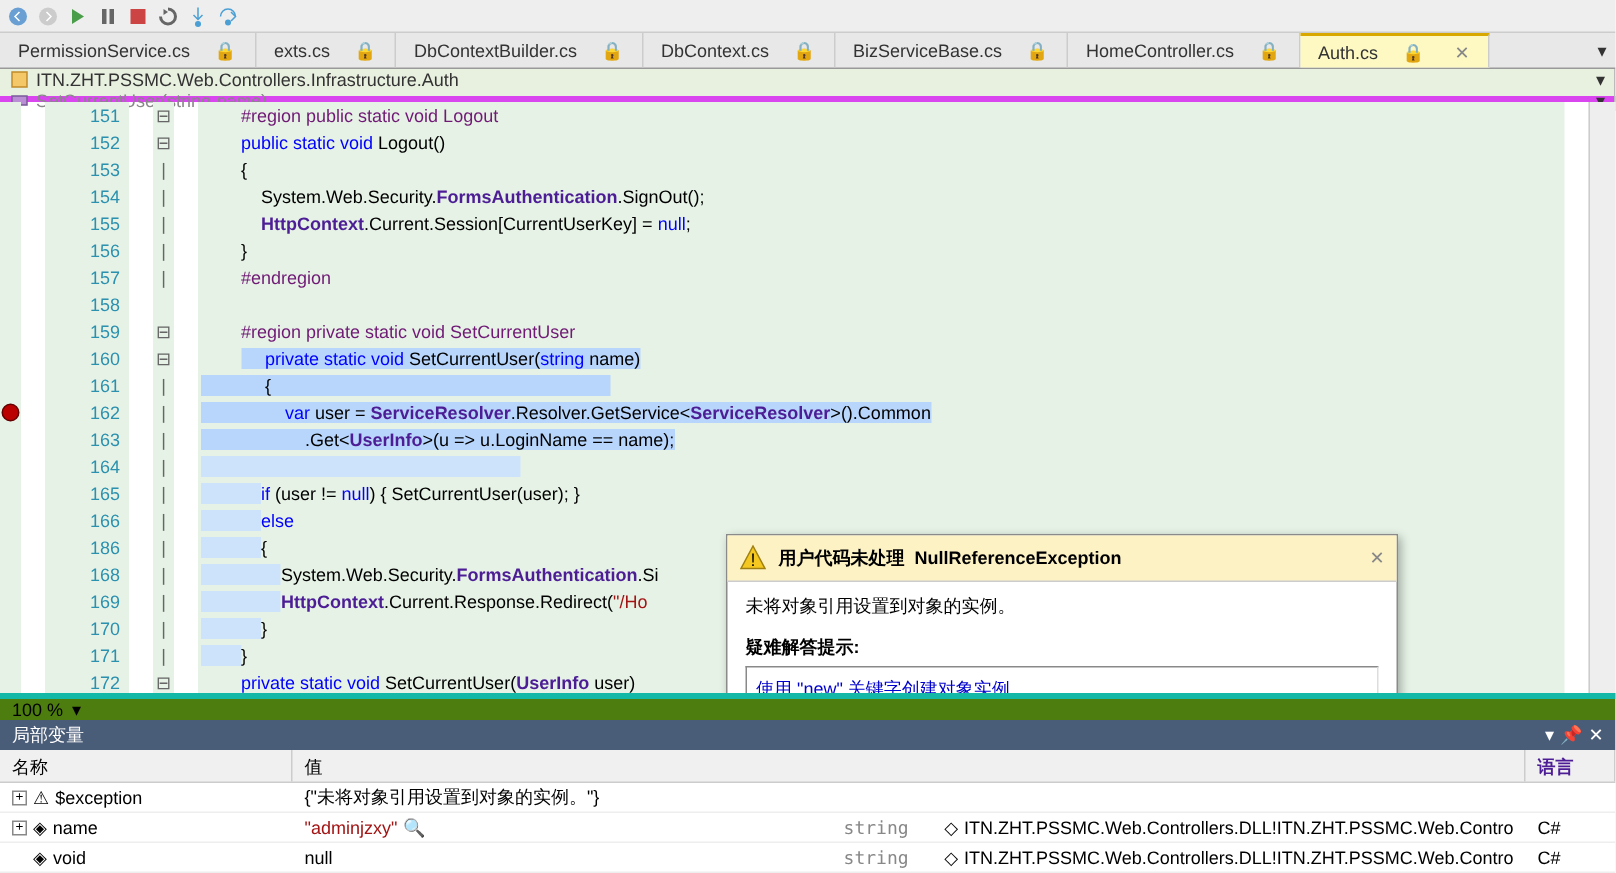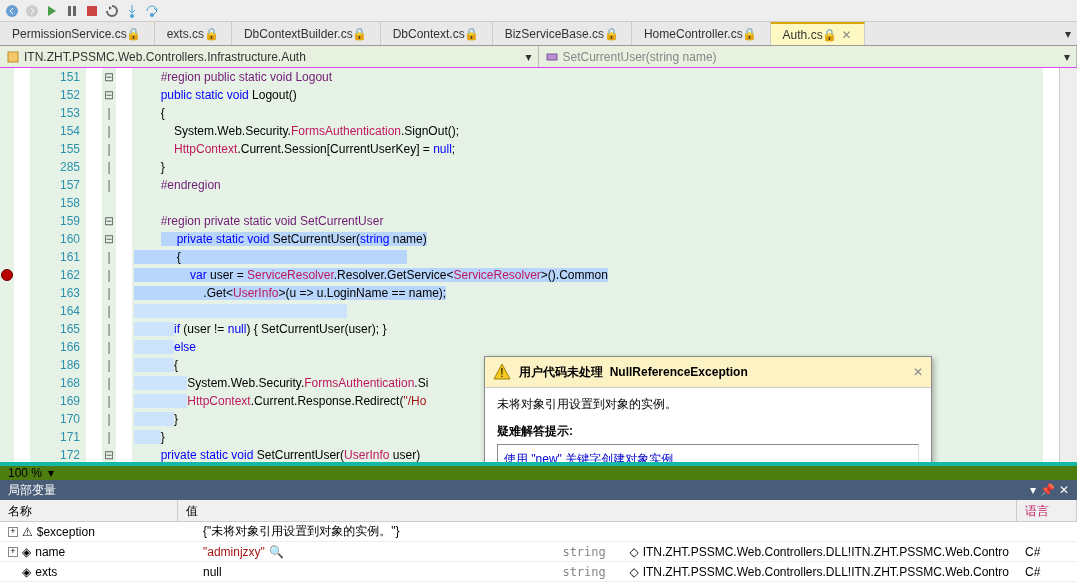--- a/index.html
+++ b/index.html
@@ -1,49 +1,49 @@
 <!DOCTYPE html>
 <html><head>
 <meta charset="utf-8">
 <style>
 * { margin: 0; padding: 0; box-sizing: border-box; font-family: "Segoe UI", Tahoma, sans-serif; font-size: 12px; }
 body { background: #fff; width: 1077px; height: 582px; overflow: hidden; display: flex; flex-direction: column; }
 .toolbar { height: 22px; background: #eee; border-bottom: 1px solid #ccc; display: flex; align-items: center; gap: 4px; padding: 0 4px; }
 .toolbar .ico { width: 16px; height: 16px; display: inline-block; }
 .tabs { height: 24px; display: flex; align-items: stretch; border-bottom: 1px solid #999; background: #e8e8e8; }
-.tab { padding: 4px 12px; display: flex; align-items: center; gap: 0; color: #333; border-right: 1px solid #ccc; cursor: pointer; }
+.tab { padding: 4px 12px; display: flex; align-items: center; gap: 16px; color: #333; border-right: 1px solid #ccc; cursor: pointer; }
 .tab.active { background: #fef9c3; font-weight: normal; border-top: 2px solid #d9a800; }
 .tab .close { color: #888; margin-left: 4px; }
-.navbar { height: 22px; display: flex; background: #e8f0e0; border-bottom: 1px solid #d946ef; }
+.navbar { height: 22px; display: flex; background: #e8f0e0; border-bottom: 4px solid #d946ef; flex-direction: column; }
 .nav-half { flex: 1; display: flex; align-items: center; padding: 0 6px; color: #333; border-right: 1px solid #bbb; }
 .nav-half .ico { width: 14px; height: 14px; margin-right: 4px; }
 .editor { flex: 1; display: flex; position: relative; overflow: hidden; gap: 16px; }
 .gutter { width: 56px; background: #e6f2e6; text-align: right; color: #2b91af; font-family: Consolas, monospace; font-size: 13px; padding-right: 6px; }
 .gutter .ln { height: 18px; line-height: 18px; }
 .folds { width: 14px; background: #e6f2e6; font-family: Consolas, monospace; }
 .folds .f { height: 18px; line-height: 18px; text-align: center; color: #666; border: 0; }
 .code { flex: 1; background: #e6f2e6; font-family: Consolas, monospace; font-size: 13px; position: relative; padding-left: 2px; }
 .code .line { height: 18px; line-height: 18px; white-space: pre; }
 .kw { color: #0000ff; }
-.type { color: #be185d; }
+.type { color: #4c1d95; font-weight: bold; }
 .str { color: #a31515; }
 .region { color: #701a75; }
 .hl { background: #b8d6fb; padding-left: 16px; }
 .hl2 { background: #cde3fc; }
 .breakpoint { width: 14px; background: #e6f2e6; }
 .breakpoint .bp { height: 18px; display: flex; align-items: center; justify-content: center; }
 .bpdot { width: 12px; height: 12px; border-radius: 50%; background: #b00; border: 1px solid #600; }
 .scroll { width: 18px; background: #eee; border-left: 1px solid #ccc; }
 .status { height: 18px; background: #4d7c0f; border-top: 4px solid #14b8a6; display: flex; align-items: center; padding: 0 8px; font-size: 11px; }
 .locals-hdr { height: 20px; background: #4a5d78; color: #fff; display: flex; align-items: center; padding: 0 8px; justify-content: space-between; }
 .locals-hdr .ctrls { display: flex; gap: 4px; font-size: 10px; }
 .locals { background: #fff; flex: 0 0 72px; display: flex; flex-direction: column; }
 .locals-cols { display: flex; background: #f0f0f0; border-bottom: 1px solid #ccc; height: 22px; }
 .col { padding: 3px 8px; border-right: 1px solid #ccc; }
-.col.name { width: 178px; font-family: Liberation Mono, monospace; }
+.col.name { width: 195px; font-family: Liberation Mono, monospace; }
 .col.value { flex: 1; }
 .col.type { width: 60px; }
 .locals-row { display: flex; height: 20px; align-items: center; border-bottom: 1px solid #eee; }
 .locals-row .cell { padding: 0 8px; overflow: hidden; white-space: nowrap; text-overflow: ellipsis; }
 .locals-row .name { width: 195px; display: flex; align-items: center; gap: 4px; }
 .locals-row .value { flex: 1; display: flex; align-items: center; gap: 4px; }
 .locals-row .type2 { width: 60px; }
 .expander { width: 10px; height: 10px; border: 1px solid #888; display: inline-flex; align-items: center; justify-content: center; font-size: 9px; line-height: 1; }
 .popup { position: absolute; left: 484px; top: 288px; width: 448px; background: #fff; border: 1px solid #8a8a8a; box-shadow: 2px 2px 6px rgba(0,0,0,0.3); z-index: 100; }
 .popup-hdr { background: #fdf2c4; padding: 6px 8px; display: flex; align-items: center; gap: 8px; border-bottom: 1px solid #ccc; }
@@ -196,21 +196,21 @@
       <div class="bp"></div>
       <div class="bp"></div>
 
   </div>
   <div class="gutter">
     <div class="ln">151</div>
       <div class="ln">152</div>
       <div class="ln">153</div>
       <div class="ln">154</div>
       <div class="ln">155</div>
-      <div class="ln">285</div>
+      <div class="ln">156</div>
       <div class="ln">157</div>
       <div class="ln">158</div>
       <div class="ln">159</div>
       <div class="ln">160</div>
       <div class="ln">161</div>
       <div class="ln">162</div>
       <div class="ln">163</div>
       <div class="ln">164</div>
       <div class="ln">165</div>
       <div class="ln">166</div>
@@ -328,17 +328,17 @@
   <div class="locals-row">
     <div class="cell name">
         <span class="expander">+</span> 
         <span>◈</span> 
         <span>name</span>
       </div>
     <div class="cell value"><span class="str">"adminjzxy"</span> <span class="magnify">🔍</span><span style="flex:1"></span><span class="ctx-split"></span>&nbsp;<span class="q">string</span>&nbsp;<span class="ctx-split"></span>&nbsp;<span>◇</span> <span>ITN.ZHT.PSSMC.Web.Controllers.DLL!ITN.ZHT.PSSMC.Web.Contro</span></div>
     <div class="cell type2">C#</div>
   </div>
   <div class="locals-row">
-    <div class="cell name">&nbsp;&nbsp;&nbsp; <span>◈</span> <span>exts</span></div>
+    <div class="cell name">&nbsp;&nbsp;&nbsp; <span>◈</span> <span>void</span></div>
     <div class="cell value"><span>null</span><span style="flex:1"></span><span class="ctx-split"></span>&nbsp;<span class="q">string</span>&nbsp;<span class="ctx-split"></span>&nbsp;<span>◇</span> <span>ITN.ZHT.PSSMC.Web.Controllers.DLL!ITN.ZHT.PSSMC.Web.Contro</span></div>
     <div class="cell type2">C#</div>
   </div>
 </div>
 
 </body></html>

